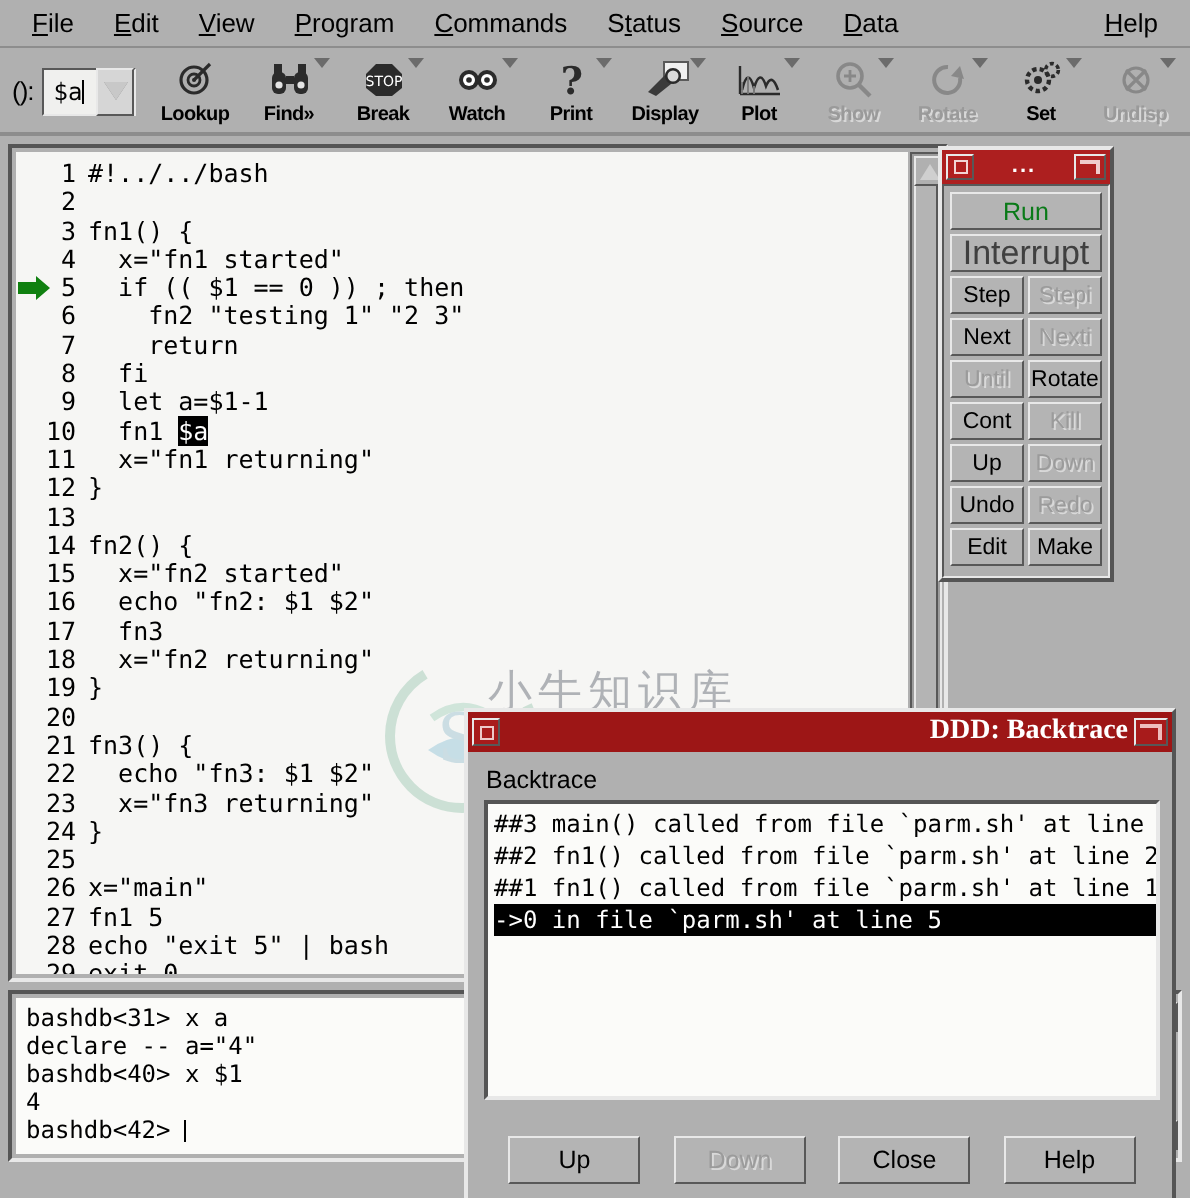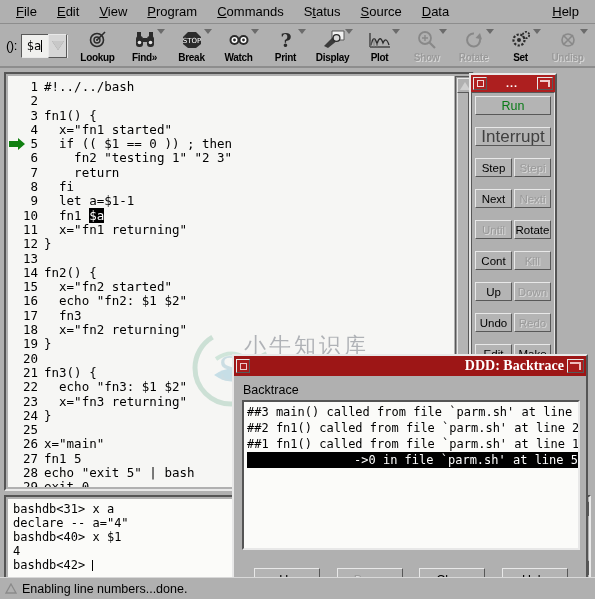--- a/index.html
+++ b/index.html
@@ -275,21 +275,21 @@
     position: absolute;
     left: 2px; top: 2px; right: 2px; bottom: 2px;
     border-top: 2px solid #f0cccc;
     border-right: 2px solid #f0cccc;
   }
   .cmd-body {
     padding: 3px;
     background: #b0b0b0;
     box-sizing: border-box;
   }
-  .cmd-row { display: flex; gap: 2px; margin-bottom: 12px; }
+  .cmd-row { display: flex; gap: 2px; margin-bottom: 2px; }
   .cbtn {
     flex: 1 1 0;
     height: 19px;
     background: #b4b4b4;
     font-size: 11.5px;
     display: flex; align-items: center; justify-content: center;
     box-sizing: border-box;
     cursor: default;
     white-space: nowrap;
   }
@@ -366,21 +366,21 @@
     position: relative;
   }
   .bt-list .rows {
     font-family: "DejaVu Sans Mono", monospace;
     font-size: 12px;
     line-height: 16px;
     white-space: pre;
     padding: 2px 0 0 3px;
   }
   .bt-row { display: block; height: 16px; }
-  .bt-row.selected { background: #000; color: #fff; text-align: right; }
+  .bt-row.selected { background: #000; color: #fff; }
   .bt-buttons {
     display: flex;
     justify-content: space-around;
     align-items: center;
     margin-top: 18px;
     padding: 0 4px;
   }
   .bt-btn {
     width: 66px; height: 24px;
     background: #b4b4b4;
@@ -743,22 +743,14 @@
             <i></i>
           </div>
         <div class="sb-arrow down out">
             <i></i>
           </div>
       </div>
     </div>
 
   </div>
 
-  <div class="statusbar">
-    <div class="status-icon">
-      <svg width="12" height="11" viewBox="0 0 12 11">
-          <polygon points="6,1 11,10 1,10" fill="none" stroke="#8a8a8a" stroke-width="1.3"></polygon>
-        </svg>
-    </div>
-    <div class="status-text">Enabling line numbers...done.</div>
-  </div>
 
 </div>
 
 </body></html>

